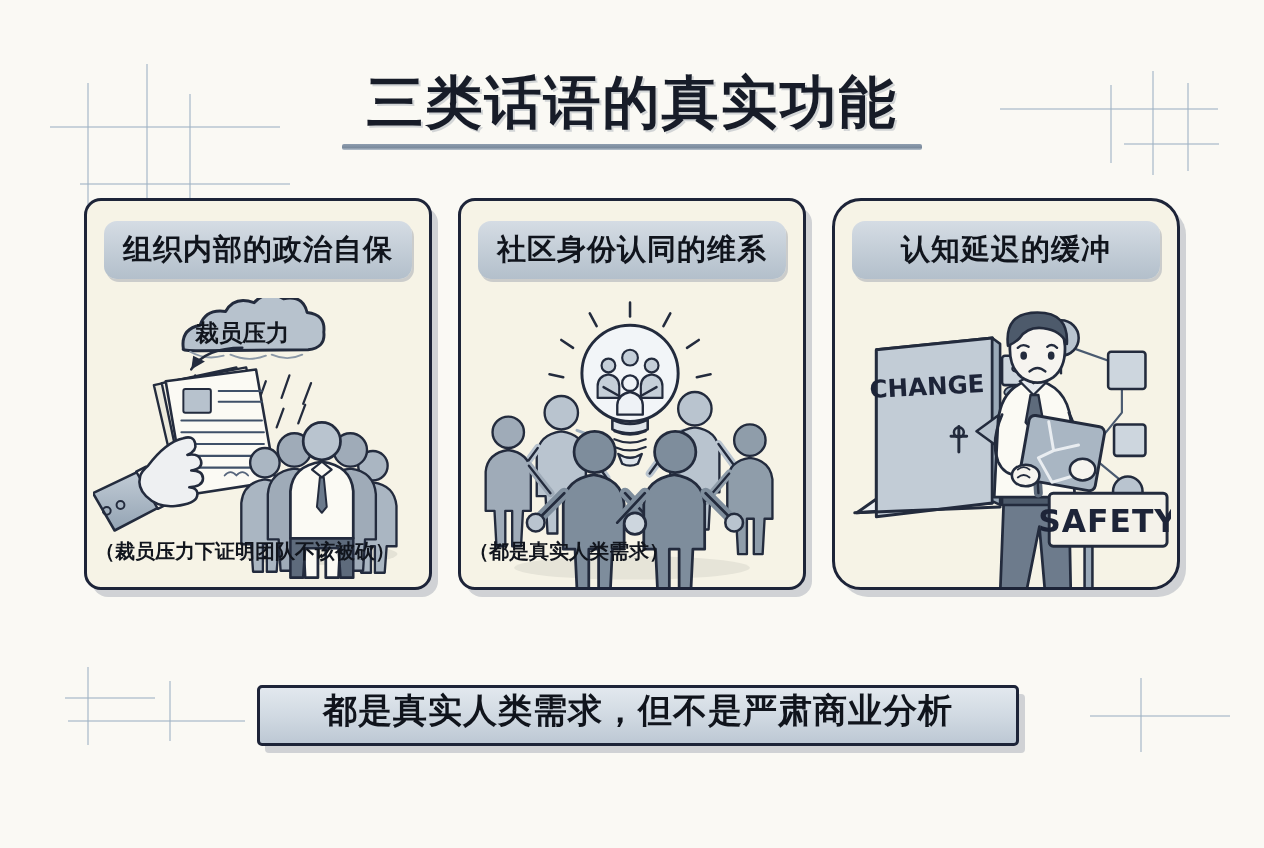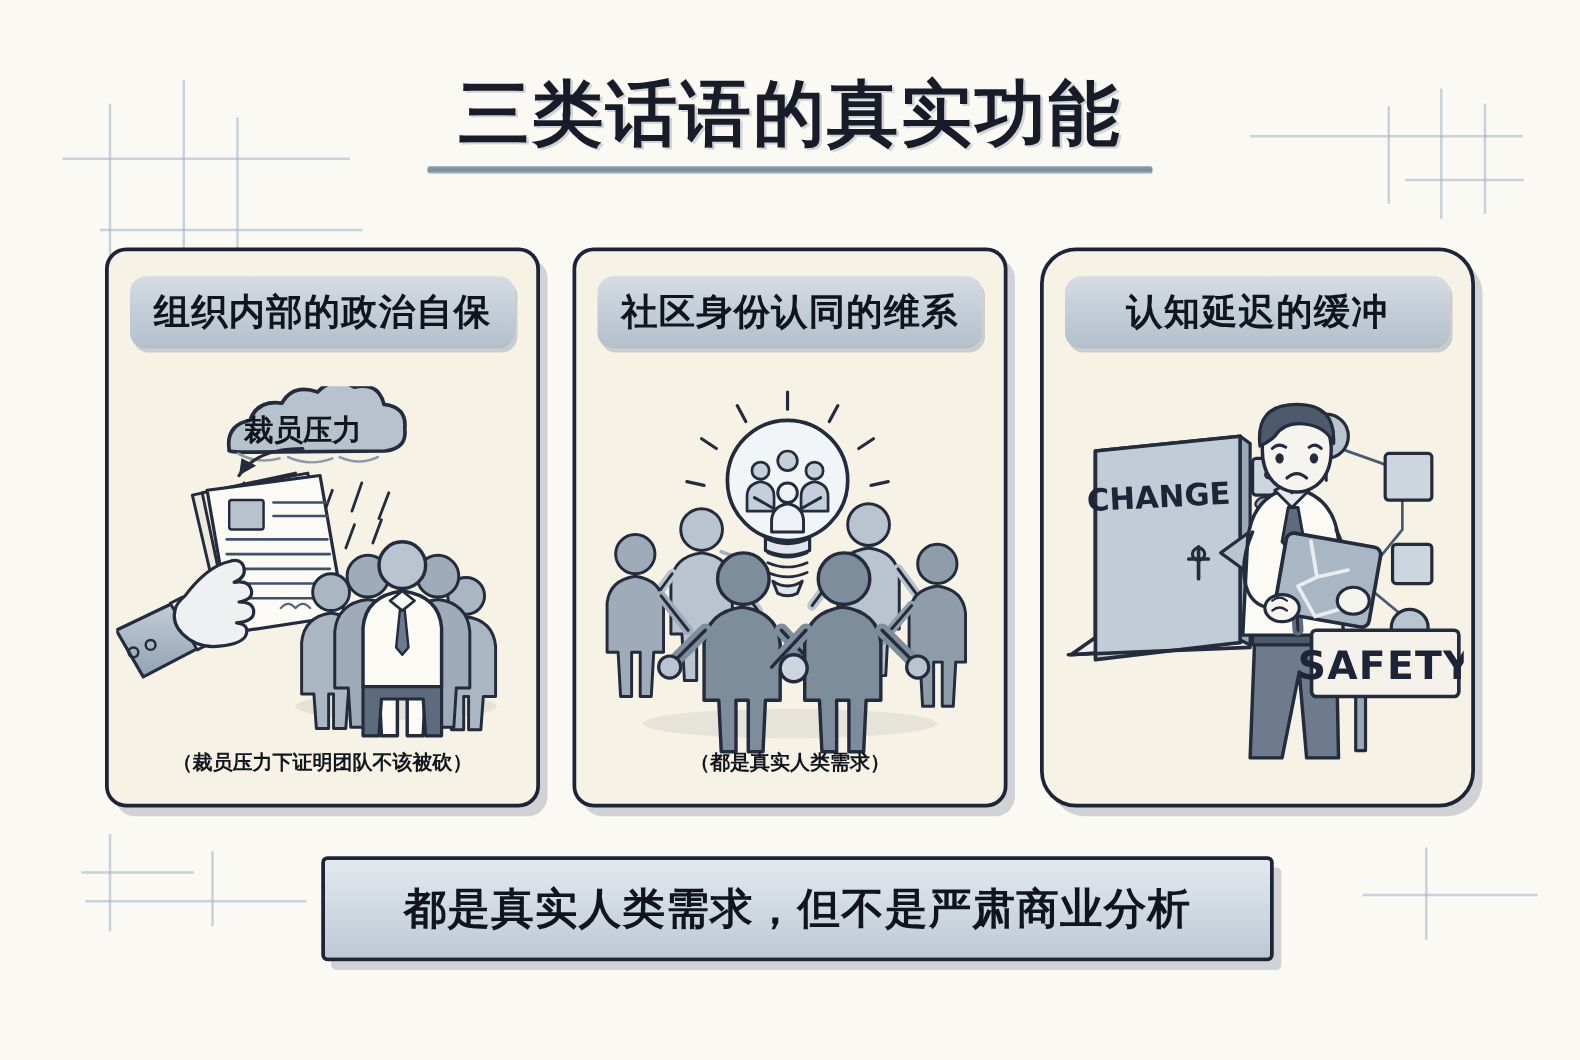--- a/index.html
+++ b/index.html
@@ -34,35 +34,36 @@
     text-align: center;
   }
   #page-title {
     font-size: 57px;
     font-weight: bold;
     color: #171c28;
     letter-spacing: 2px;
     line-height: 1.05;
     text-shadow: 2px 2px 0 rgba(120,130,145,.30);
     font-family: "DejaVu Sans", "Liberation Sans", sans-serif;
+    margin-top: 11px;
   }
   #title-underline {
     width: 580px;
     height: 6px;
     margin: 11px auto 0;
     background: linear-gradient(180deg,#8e9dae 0%, #7b8b9d 60%, #b9c4cf 100%);
     border-radius: 2px;
   }
 
   
   .card {
     position: absolute;
     top: 198px;
     width: 348px;
-    height: 448px;
+    height: 392px;
     background: #f6f3e6;
     border: 3.5px solid #1d2438;
     border-radius: 17px;
     box-shadow: 7px 8px 0 -1px rgba(150,158,170,.42);
     box-sizing: border-box;
     overflow: hidden;
   }
   #card-0 { left: 84px; }
   #card-1 { left: 458px; padding-left: 45px; }
   #card-2 { left: 832px; border-radius: 29px; }
@@ -83,54 +84,53 @@
   .card-header-text {
     font-size: 29px;
     font-weight: bold;
     color: #10141c;
     letter-spacing: 1px;
     font-family: "DejaVu Sans", "Liberation Sans", sans-serif;
     white-space: nowrap;
   }
   .card-art {
     position: absolute;
-    top: 108px;
+    top: 97px;
     left: 6px;
     right: 6px;
     height: 300px;
   }
   .card-art svg { display: block; width: 100%; height: 100%; }
 
   .card-caption {
     position: absolute;
     bottom: 22px;
     left: 8px;
     right: 8px;
-    text-align: center;
-    font-size: 16px;
+    text-align: left;
+    font-size: 20px;
     font-weight: bold;
     color: #11151d;
     font-family: "DejaVu Sans", "Liberation Sans", sans-serif;
     white-space: nowrap;
   }
 
   
   #banner {
     position: absolute;
     left: 257px;
     top: 685px;
     width: 762px;
-    height: 84px;
+    height: 61px;
     border: 3.5px solid #1d2438;
     border-radius: 5px;
     background: linear-gradient(180deg,#e2e8ee 0%, #cfd8e1 55%, #bdc8d4 100%);
     box-shadow: 7px 8px 0 -1px rgba(150,158,170,.42);
     box-sizing: border-box;
     display: flex;
-    align-items: center;
     justify-content: center;
   }
   #banner-text {
     font-size: 34px;
     font-weight: bold;
     color: #10141c;
     letter-spacing: 1px;
     font-family: "DejaVu Sans", "Liberation Sans", sans-serif;
     white-space: nowrap;
   }

